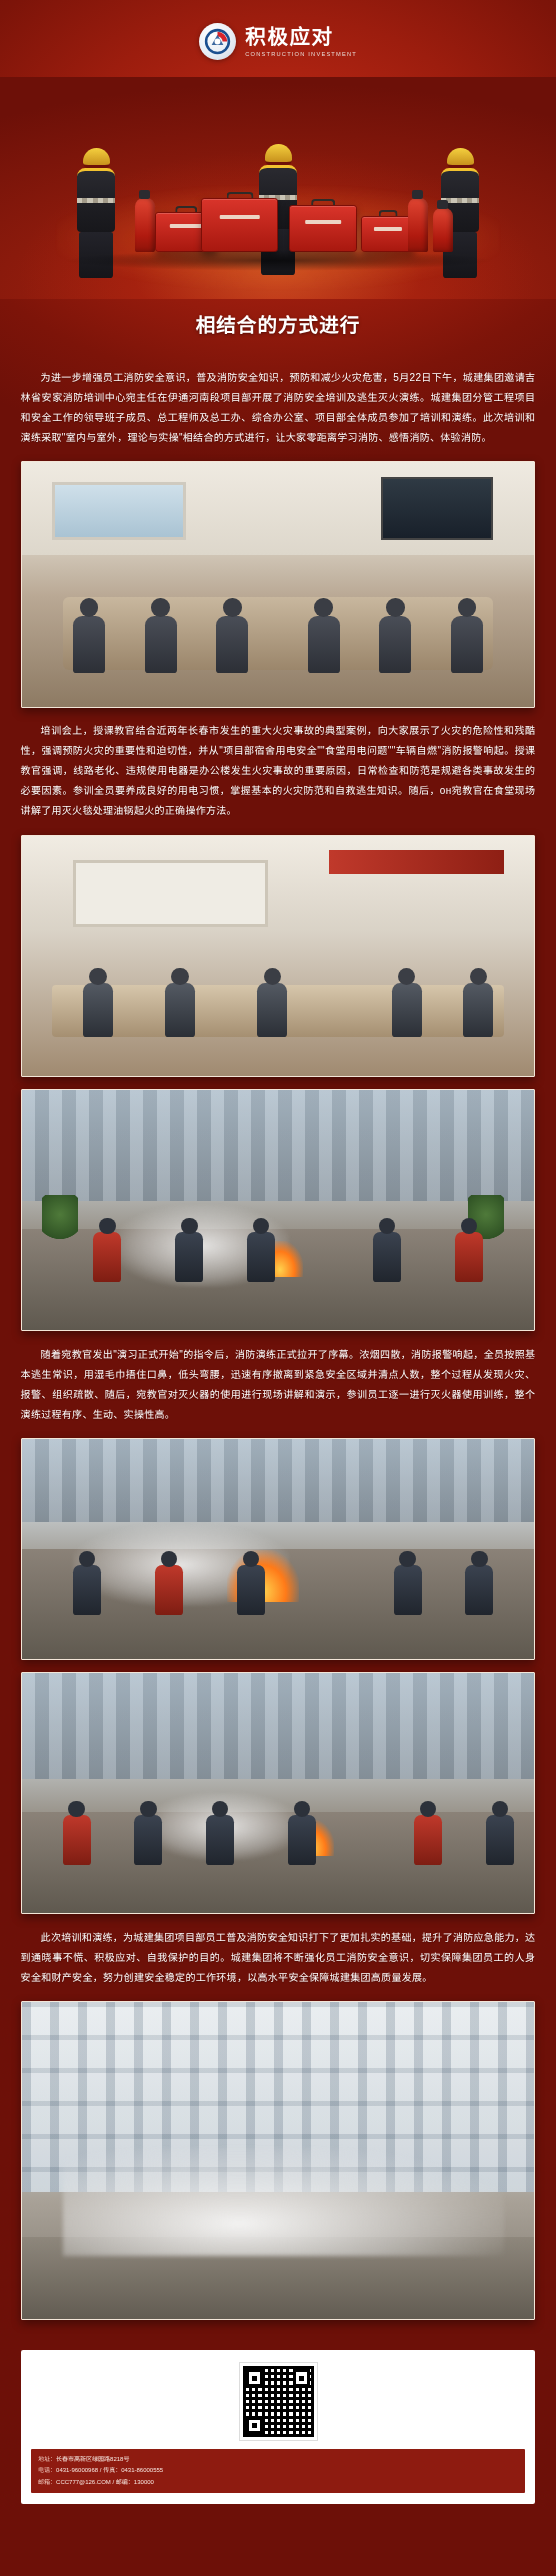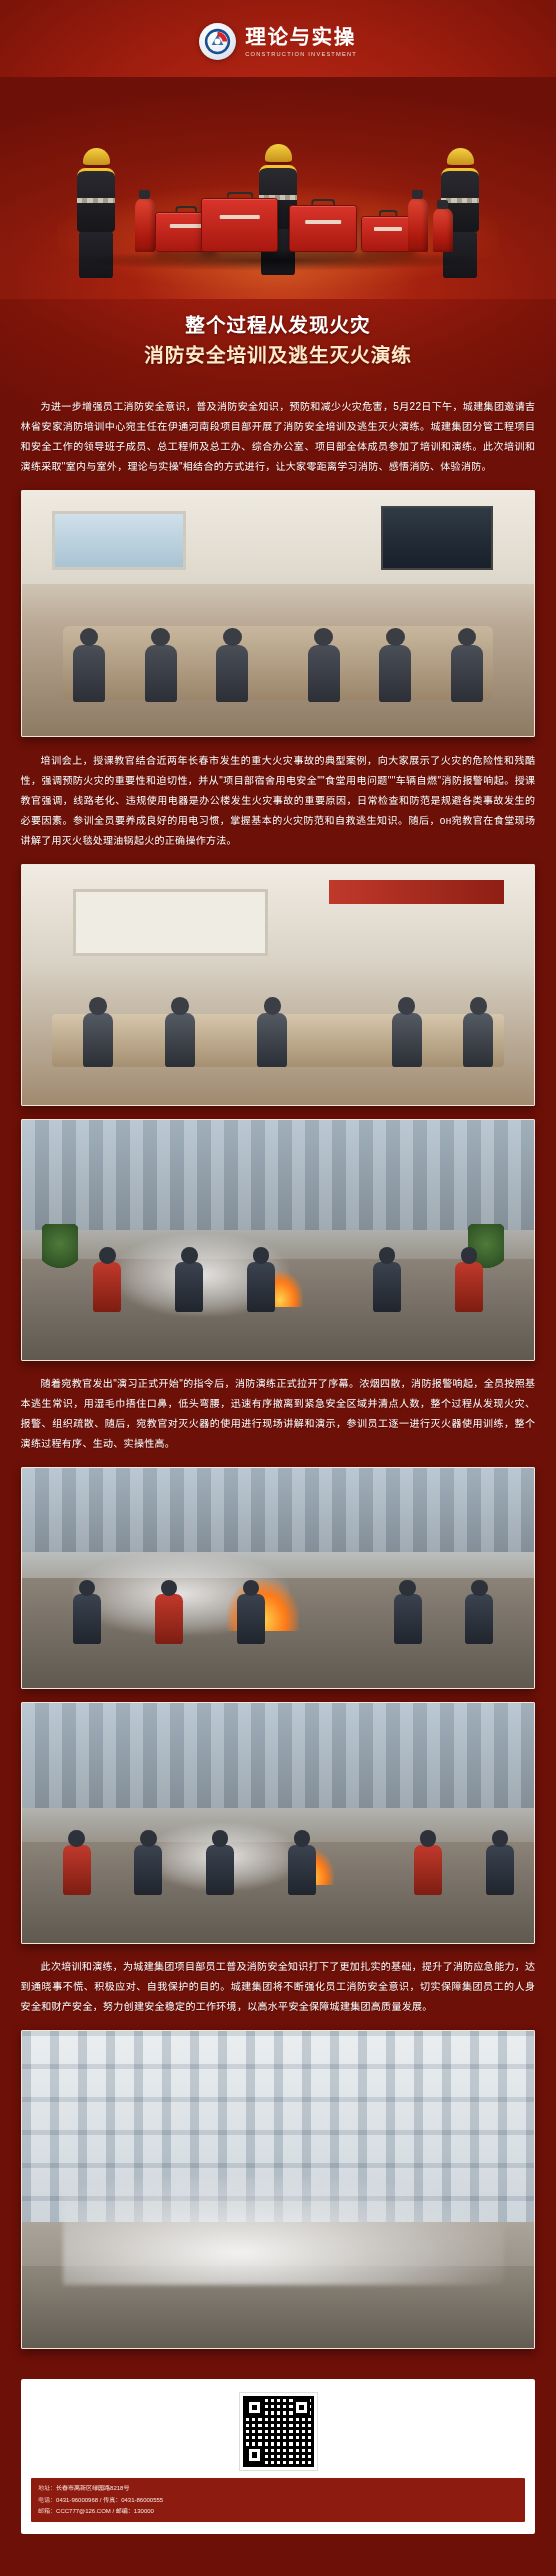--- a/index.html
+++ b/index.html
@@ -265,21 +265,21 @@
   <div class="header">
     <div class="logo-mark">
       <svg viewBox="0 0 64 64" aria-hidden="true">
         <circle cx="32" cy="32" r="27" fill="none" stroke="#1b4f8f" stroke-width="6"></circle>
         <path d="M32 9 A23 23 0 0 1 55 32 L44 32 A12 12 0 0 0 32 20 Z" fill="#d8232a"></path>
         <path d="M18 40 L32 16 L46 40 Z" fill="#1b4f8f" opacity="0.85"></path>
         <circle cx="32" cy="32" r="7" fill="#ffffff"></circle>
       </svg>
     </div>
     <div class="logo-text">
-      <div class="logo-cn">理论与实操</div>
+      <div class="logo-cn">积极应对</div>
       <div class="logo-en">CONSTRUCTION INVESTMENT</div>
     </div>
   </div>
 
   <div class="hero">
     <div class="hero-bg"></div>
     <div class="hero-glow"></div>
 
     <div class="ff ff-left">
       <div class="helmet"></div>
@@ -315,22 +315,21 @@
       </div>
 
     <div class="extinguisher ex-1"></div>
     <div class="extinguisher ex-2"></div>
     <div class="extinguisher ex-3"></div>
 
     <div class="ground-shadow"></div>
   </div>
 
   <div class="title-block">
-    <div class="title-line1">整个过程从发现火灾</div>
-    <div class="title-line2">消防安全培训及逃生灭火演练</div>
+    <div class="title-line1">相结合的方式进行</div>
   </div>
 
   <div class="content">
 
     <p class="para">为进一步增强员工消防安全意识，普及消防安全知识，预防和减少火灾危害，5月22日下午，城建集团邀请吉林省安家消防培训中心宛主任在伊通河南段项目部开展了消防安全培训及逃生灭火演练。城建集团分管工程项目和安全工作的领导班子成员、总工程师及总工办、综合办公室、项目部全体成员参加了培训和演练。此次培训和演练采取"室内与室外，理论与实操"相结合的方式进行，让大家零距离学习消防、感悟消防、体验消防。</p>
 
     <div class="photo ph-1">
       <div class="photo-inner scene-meeting">
         <div class="wall"></div>
           <div class="window"></div>

